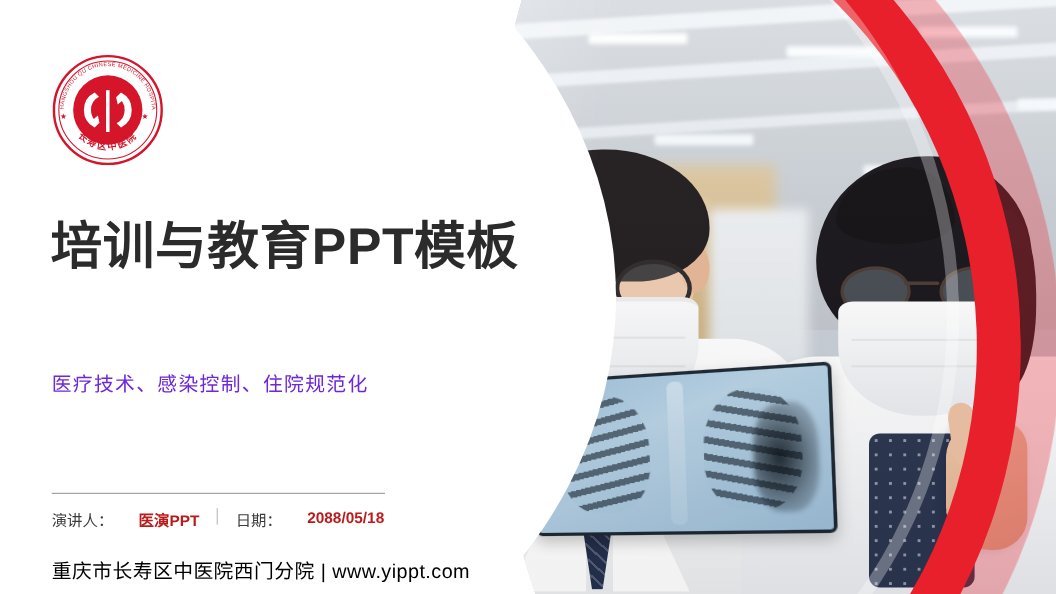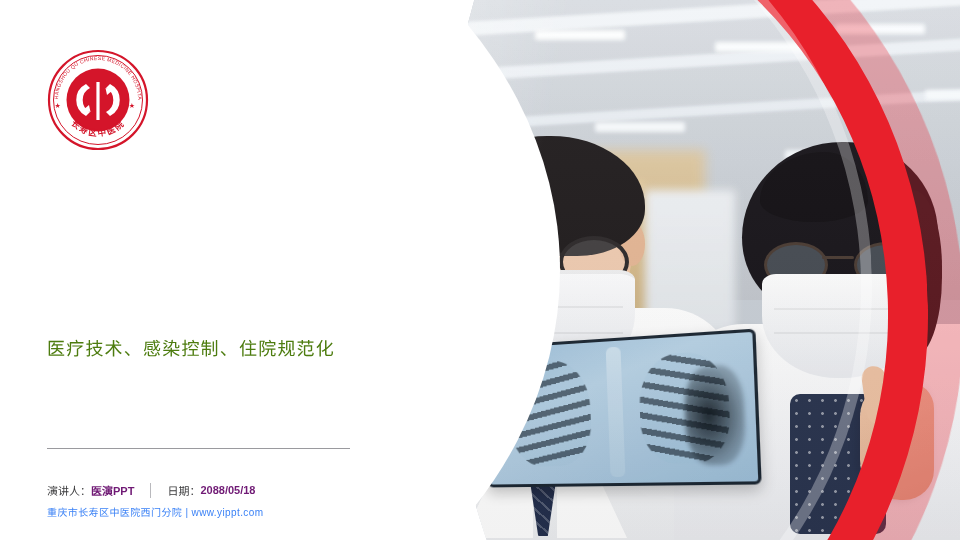--- a/index.html
+++ b/index.html
@@ -449,59 +449,58 @@
     line-height: 1.18;
     margin: 0;
     white-space: nowrap;
   }
 
   .subtitle {
     position: absolute;
     left: 1px;
     top: 334px;
     font-size: 18px;
-    color: #4d7c0f;
+    color: #6d28d9;
     letter-spacing: 1.2px;
     white-space: nowrap;
   }
 
   
   .divider {
     position: absolute;
     left: 1px;
     top: 448px;
     width: 303px;
     height: 1px;
     background: #9a9a9e;
   }
   .meta {
     position: absolute;
     left: 1px;
-    top: 482px;
-    font-size: 11px;
+    top: 462px;
+    font-size: 14px;
     color: #3b3b3d;
     white-space: nowrap;
     display: flex;
-    align-items: center;
   }
   .meta .lbl { color: #3b3b3d; }
-  .meta .val { font-weight: 700; color: #701a75; }
+  .meta .val { font-weight: 700; color: #b91c1c; margin-left: 23px; }
   .meta .sep {
     display: inline-block;
     width: 1px;
     height: 15px;
     background: #b9b9bd;
     margin: 0 16px;
   }
   .org {
     position: absolute;
     left: 1px;
     top: 504px;
-    font-size: 10px;
-    color: #3b82f6;
+    font-size: 18px;
+    color: #000000;
     letter-spacing: .4px;
     white-space: nowrap;
   }
 </style>
 </head>
 <body>
 
 <div class="slide">
 
   <div class="photo-wrap">
@@ -586,20 +585,21 @@
         </text>
         <text font-family="'Liberation Sans', sans-serif" font-size="8.6" font-weight="bold" fill="#d4152a" letter-spacing="1.6">
           <textPath href="#arcBot" startOffset="50%" text-anchor="middle">长寿区中医院</textPath>
         </text>
         <text x="8.5" y="60" font-size="7" fill="#d4152a">★</text>
         <text x="89" y="60" font-size="7" fill="#d4152a" text-anchor="end">★</text>
       </svg>
     </div>
 
     <div class="title-block">
+      <div class="title-line2">培训与教育PPT模板</div>
     </div>
 
     <div class="subtitle">医疗技术、感染控制、住院规范化</div>
 
     <div class="divider"></div>
 
     <div class="meta">
       <span class="lbl">演讲人：</span>
         <span class="val">医演PPT</span>
       <span class="sep"></span>

